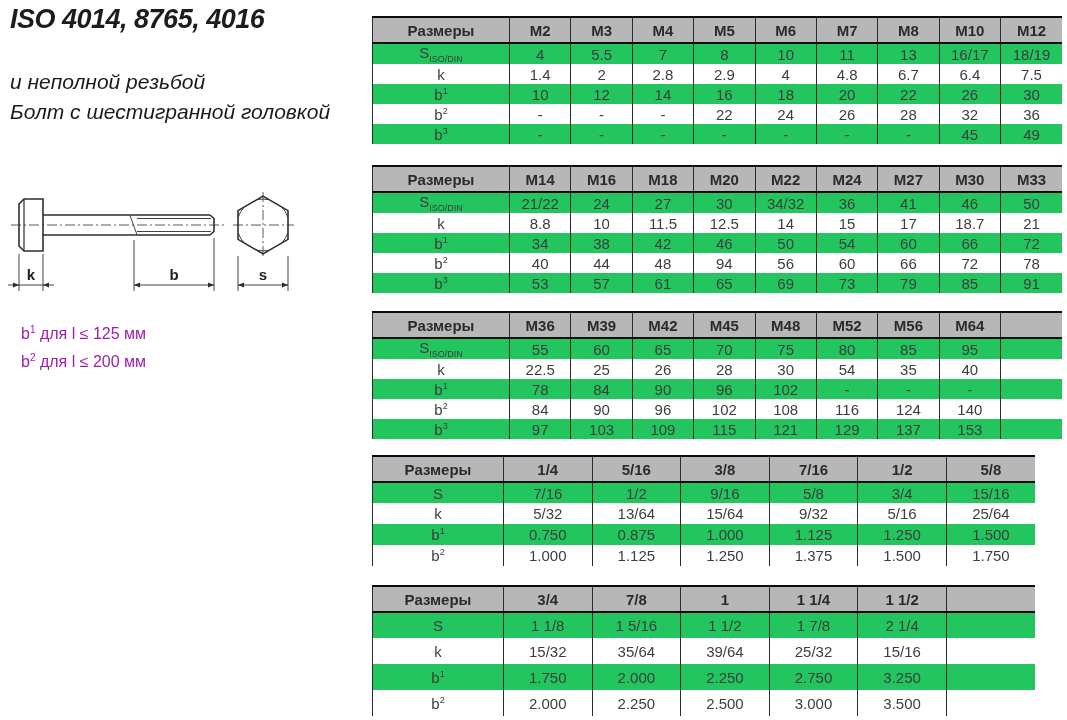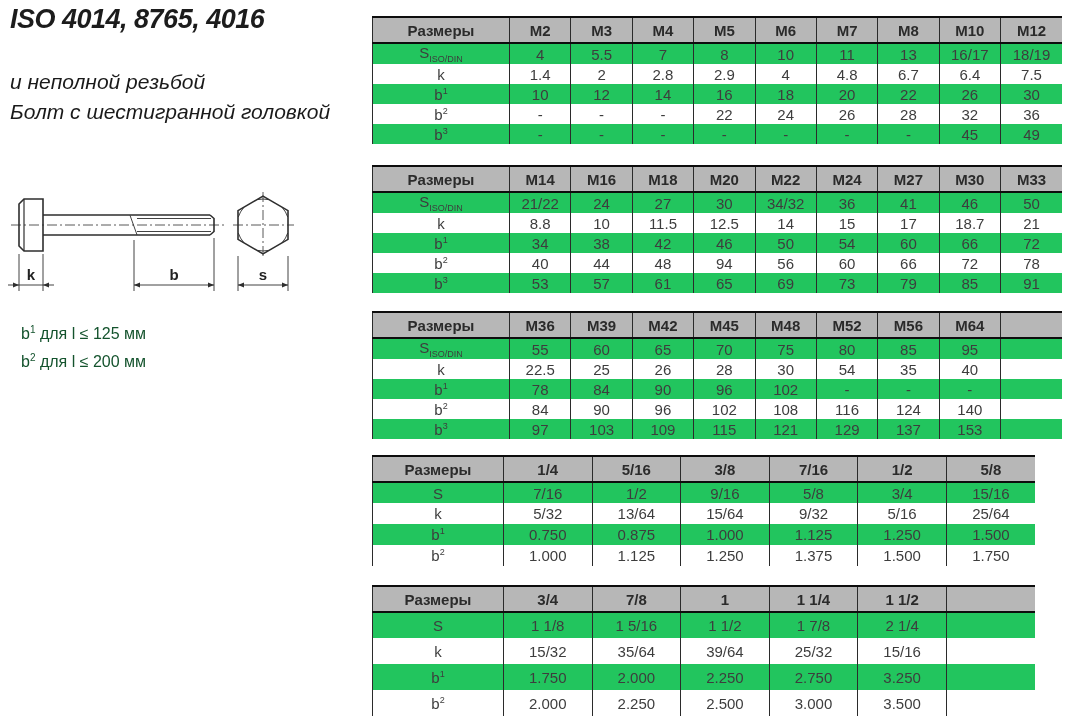--- a/index.html
+++ b/index.html
@@ -4,21 +4,21 @@
 <style>
   * { margin:0; padding:0; box-sizing:border-box; }
   html,body { width:1067px; height:720px; background:#fff; overflow:hidden;
               font-family:"Liberation Sans", sans-serif; position:relative; }
 
   
   .left-pane { position:absolute; left:10px; top:2px; width:360px;font-style:italic; }
   .title { font-size:27px; font-weight:700; color:#1c1c1c; line-height:1.3; letter-spacing:-0.5px; }
   .subtitle { margin-top:30px; font-size:21px; color:#1a1a1a; line-height:1.42; }
 
-  .notes { position:absolute; left:21px; top:320px; font-size:16px; color:#14532d; line-height:1.72; }
+  .notes { position:absolute; left:21px; top:320px; font-size:16px; color:#a21caf; line-height:1.72; }
   .notes sup { font-size:10px; }
 
   
   .drawing { position:absolute; left:6px; top:188px; }
   .dim-label { font-size:15px; font-weight:700; fill:#222; }
 
   
   .tbl-wrap { position:absolute; left:372px; }
   #t0 { top:8px;   width:690px; }
   #t1 { top:157px; width:690px; }

